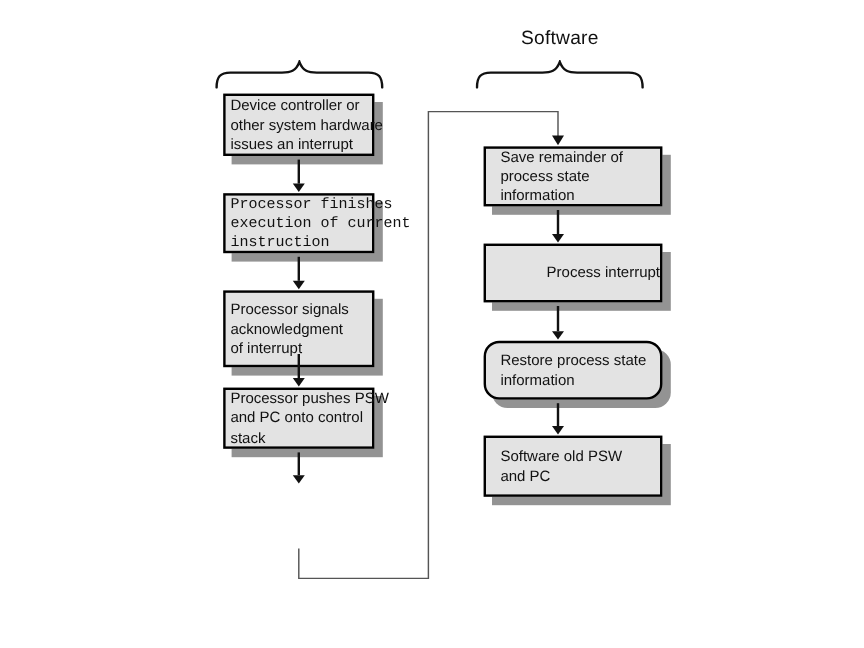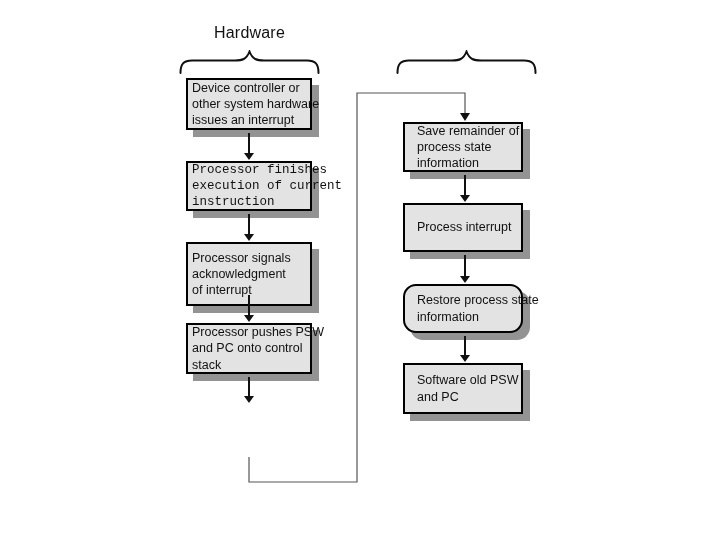--- a/index.html
+++ b/index.html
@@ -21,31 +21,31 @@
     position:absolute; box-sizing:border-box;
     background:#e3e3e3; border:2px solid #000000;
     box-shadow:7px 7px 0 #939393;
     display:flex; flex-direction:column; justify-content:center;
   }
   .box-text {
     font-size:12.5px; line-height:16.3px; color:#111111; white-space:pre;
   }
   .hw { left:186px; width:126px; }
   .hw .box-text { padding-left:4px; }
-  .sw { left:403px; width:120px; }
+  .sw { left:403px; width:149px; }
   .sw .box-text { padding-left:12px; }
 
   .hw1 { top:78px;  height:52px; }
   .hw2 { top:161px; height:50px;font-family:Liberation Mono, monospace; }
   .hw3 { top:242px; height:64px; }
   .hw4 { top:323px; height:51px; }
   .hw5 { top:404px; height:52px; }
 
   .sw1 { top:122px; height:50px; }
-  .sw2 { top:203px; height:49px; }
+  .sw2 { top:203px; height:49px;align-items:flex-end; }
   .sw3 { top:284px; height:49px;border-radius:13px; }
   .sw4 { top:363px; height:51px; }
 
   .arrow {
     position:absolute; width:10px;
     display:flex; flex-direction:column; align-items:center;
   }
   .arrow-line { width:2px; flex:1; background:#111111; }
   .arrow-head {
     width:0; height:0;
@@ -62,21 +62,21 @@
   .sa2 { top:255px; height:28px; }
   .sa3 { top:336px; height:26px; }
 
   .connector { position:absolute; left:0; top:0; pointer-events:none; }
 </style>
 </head>
 <body>
 
 <div class="canvas">
 
-  <div class="col-title hw-title">Hardware</div>
+  <div class="col-title sw-title">Software</div>
 
   <svg class="brace hw-brace" viewBox="0 0 141 24">
     <path d="M1.5 23 C1.5 14 4.5 10.5 13 10.5 L56 10.5 C63 10.5 67.5 9.5 70.5 1.5 C73.5 9.5 78 10.5 85 10.5 L128 10.5 C136.5 10.5 139.5 14 139.5 23" fill="none" stroke="#111111" stroke-width="2" stroke-linecap="round"></path>
   </svg>
   <svg class="brace sw-brace" viewBox="0 0 141 24">
     <path d="M1.5 23 C1.5 14 4.5 10.5 13 10.5 L56 10.5 C63 10.5 67.5 9.5 70.5 1.5 C73.5 9.5 78 10.5 85 10.5 L128 10.5 C136.5 10.5 139.5 14 139.5 23" fill="none" stroke="#111111" stroke-width="2" stroke-linecap="round"></path>
   </svg>
 
   <div class="box hw hw1">
     <div class="box-text">Device controller or

